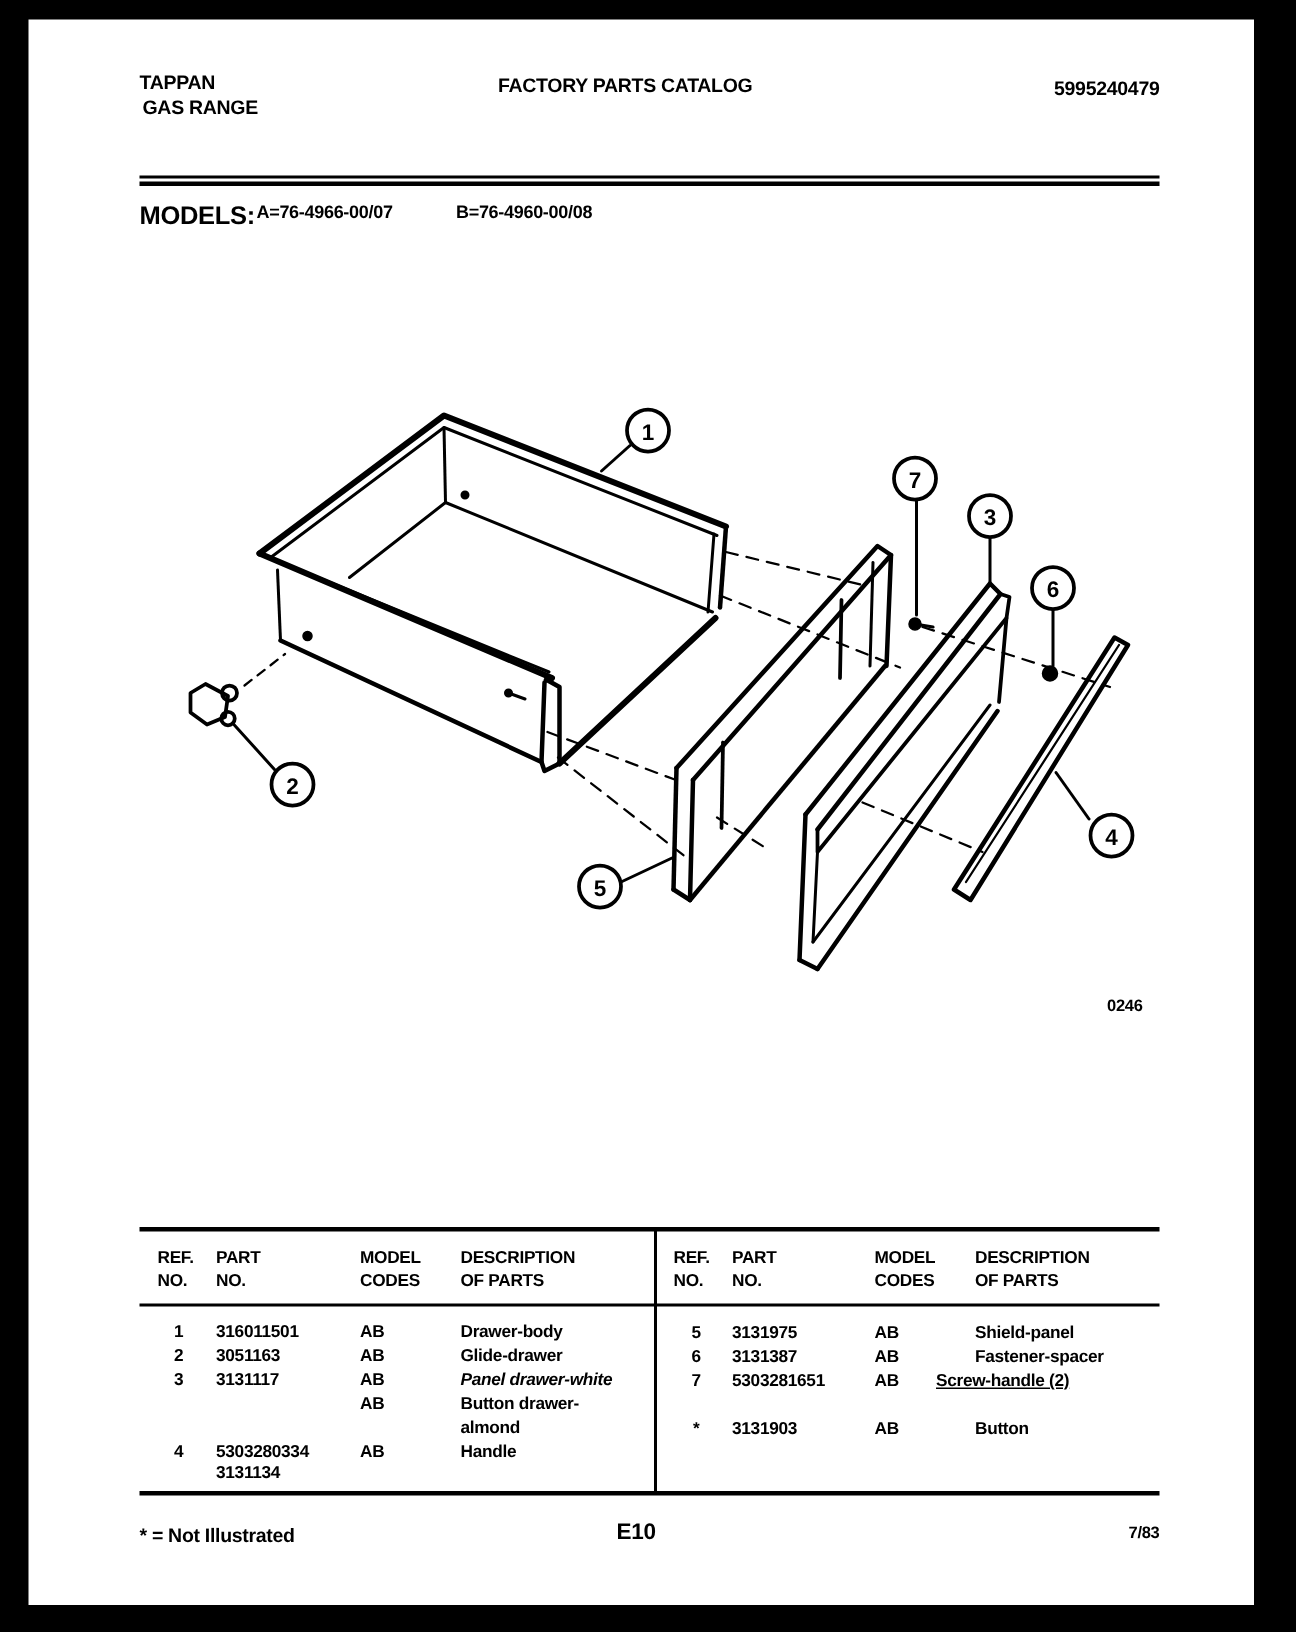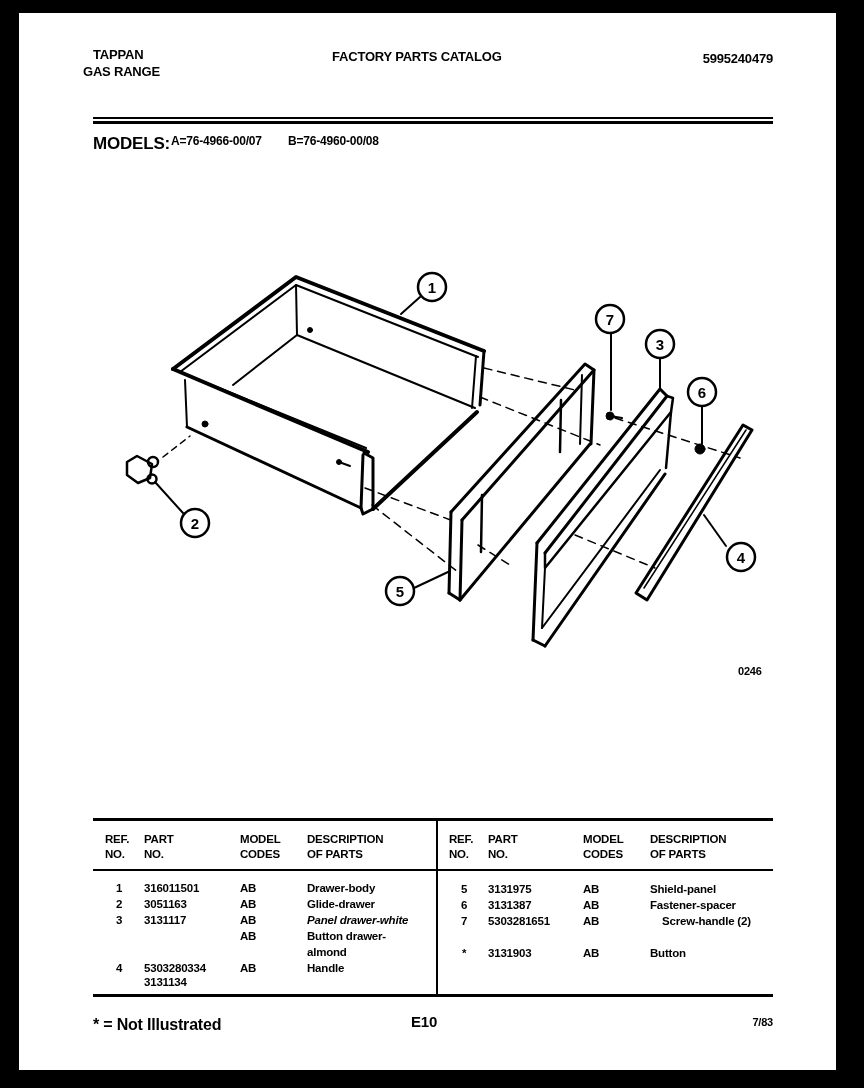--- a/index.html
+++ b/index.html
@@ -12,30 +12,30 @@
   .tbl-text { font-weight:bold; font-size:11.5px; white-space:nowrap; letter-spacing:-0.2px; line-height:15px; }
   .th { font-weight:bold; font-size:11.5px; line-height:15px; white-space:pre; letter-spacing:-0.2px; }
   svg text { font-family:"Liberation Sans", sans-serif; font-weight:bold; }
 </style>
 </head>
 <body>
 
 <div class="page"></div>
 
 <div class="abs hdr" style="left:93px;top:47px;text-align:right;">TAPPAN</div>
-<div class="abs hdr" style="left:83px;top:64px;">GAS RANGE</div>
+<div class="abs hdr" style="left:95px;top:64px;">GAS RANGE</div>
 <div class="abs hdr" style="left:332px;top:49px;">FACTORY PARTS CATALOG</div>
 <div class="abs hdr" style="left:689px;top:51px;width:84px;text-align:right;">5995240479</div>
 
 <div class="rule" style="left:93px;top:117px;width:680px;height:2px;"></div>
 <div class="rule" style="left:93px;top:121px;width:680px;height:3px;"></div>
 
 <div class="abs hdr" style="left:93px;top:134px;font-size:17px;">MODELS:</div>
 <div class="abs hdr" style="left:171px;top:134px;font-size:12px;">A=76-4966-00/07</div>
-<div class="abs hdr" style="left:288px;top:134px;font-size:12px;text-align:right;">B=76-4960-00/08</div>
+<div class="abs hdr" style="left:304px;top:134px;font-size:12px;text-align:right;">B=76-4960-00/08</div>
 
 <svg class="abs" style="left:0;top:0;" width="864" height="700">
   <g stroke="#000" fill="none" stroke-linecap="round" stroke-linejoin="round">
 
     <g>
 
       <polyline points="173,369 296,277 484,351" stroke-width="4"></polyline>
       <polyline points="180,372 296,285 478,357" stroke-width="2"></polyline>
       <polyline points="173,369 368,452" stroke-width="4"></polyline>
       <polyline points="180,372 366,448" stroke-width="2"></polyline>
@@ -211,25 +211,25 @@
   <div class="abs" style="top:16px;">
     <span class="abs tbl-text" style="left:461px;">6</span>
     <span class="abs tbl-text" style="left:488px;">3131387</span>
     <span class="abs tbl-text" style="left:583px;">AB</span>
     <span class="abs tbl-text" style="left:650px;">Fastener-spacer</span>
   </div>
   <div class="abs" style="top:32px;">
     <span class="abs tbl-text" style="left:461px;">7</span>
     <span class="abs tbl-text" style="left:488px;">5303281651</span>
     <span class="abs tbl-text" style="left:583px;">AB</span>
-    <span class="abs tbl-text" style="left:662px;">Screw-handle (2)</span>
+    <span class="abs tbl-text" style="left:624px;text-decoration:underline;">Screw-handle (2)</span>
   </div>
   <div class="abs" style="top:64px;">
     <span class="abs tbl-text" style="left:462px;">*</span>
     <span class="abs tbl-text" style="left:488px;">3131903</span>
     <span class="abs tbl-text" style="left:583px;">AB</span>
     <span class="abs tbl-text" style="left:650px;">Button</span>
   </div>
 </div>
 
-<div class="abs hdr" style="left:93px;top:1016px;font-size:16px;">* = Not Illustrated</div>
+<div class="abs hdr" style="left:93px;top:1016px;font-size:13px;">* = Not Illustrated</div>
 <div class="abs hdr" style="left:411px;top:1013px;font-size:15px;">E10</div>
 <div class="abs hdr" style="left:740px;top:1016px;width:33px;text-align:right;font-size:11px;">7/83</div>
 
 </body></html>

